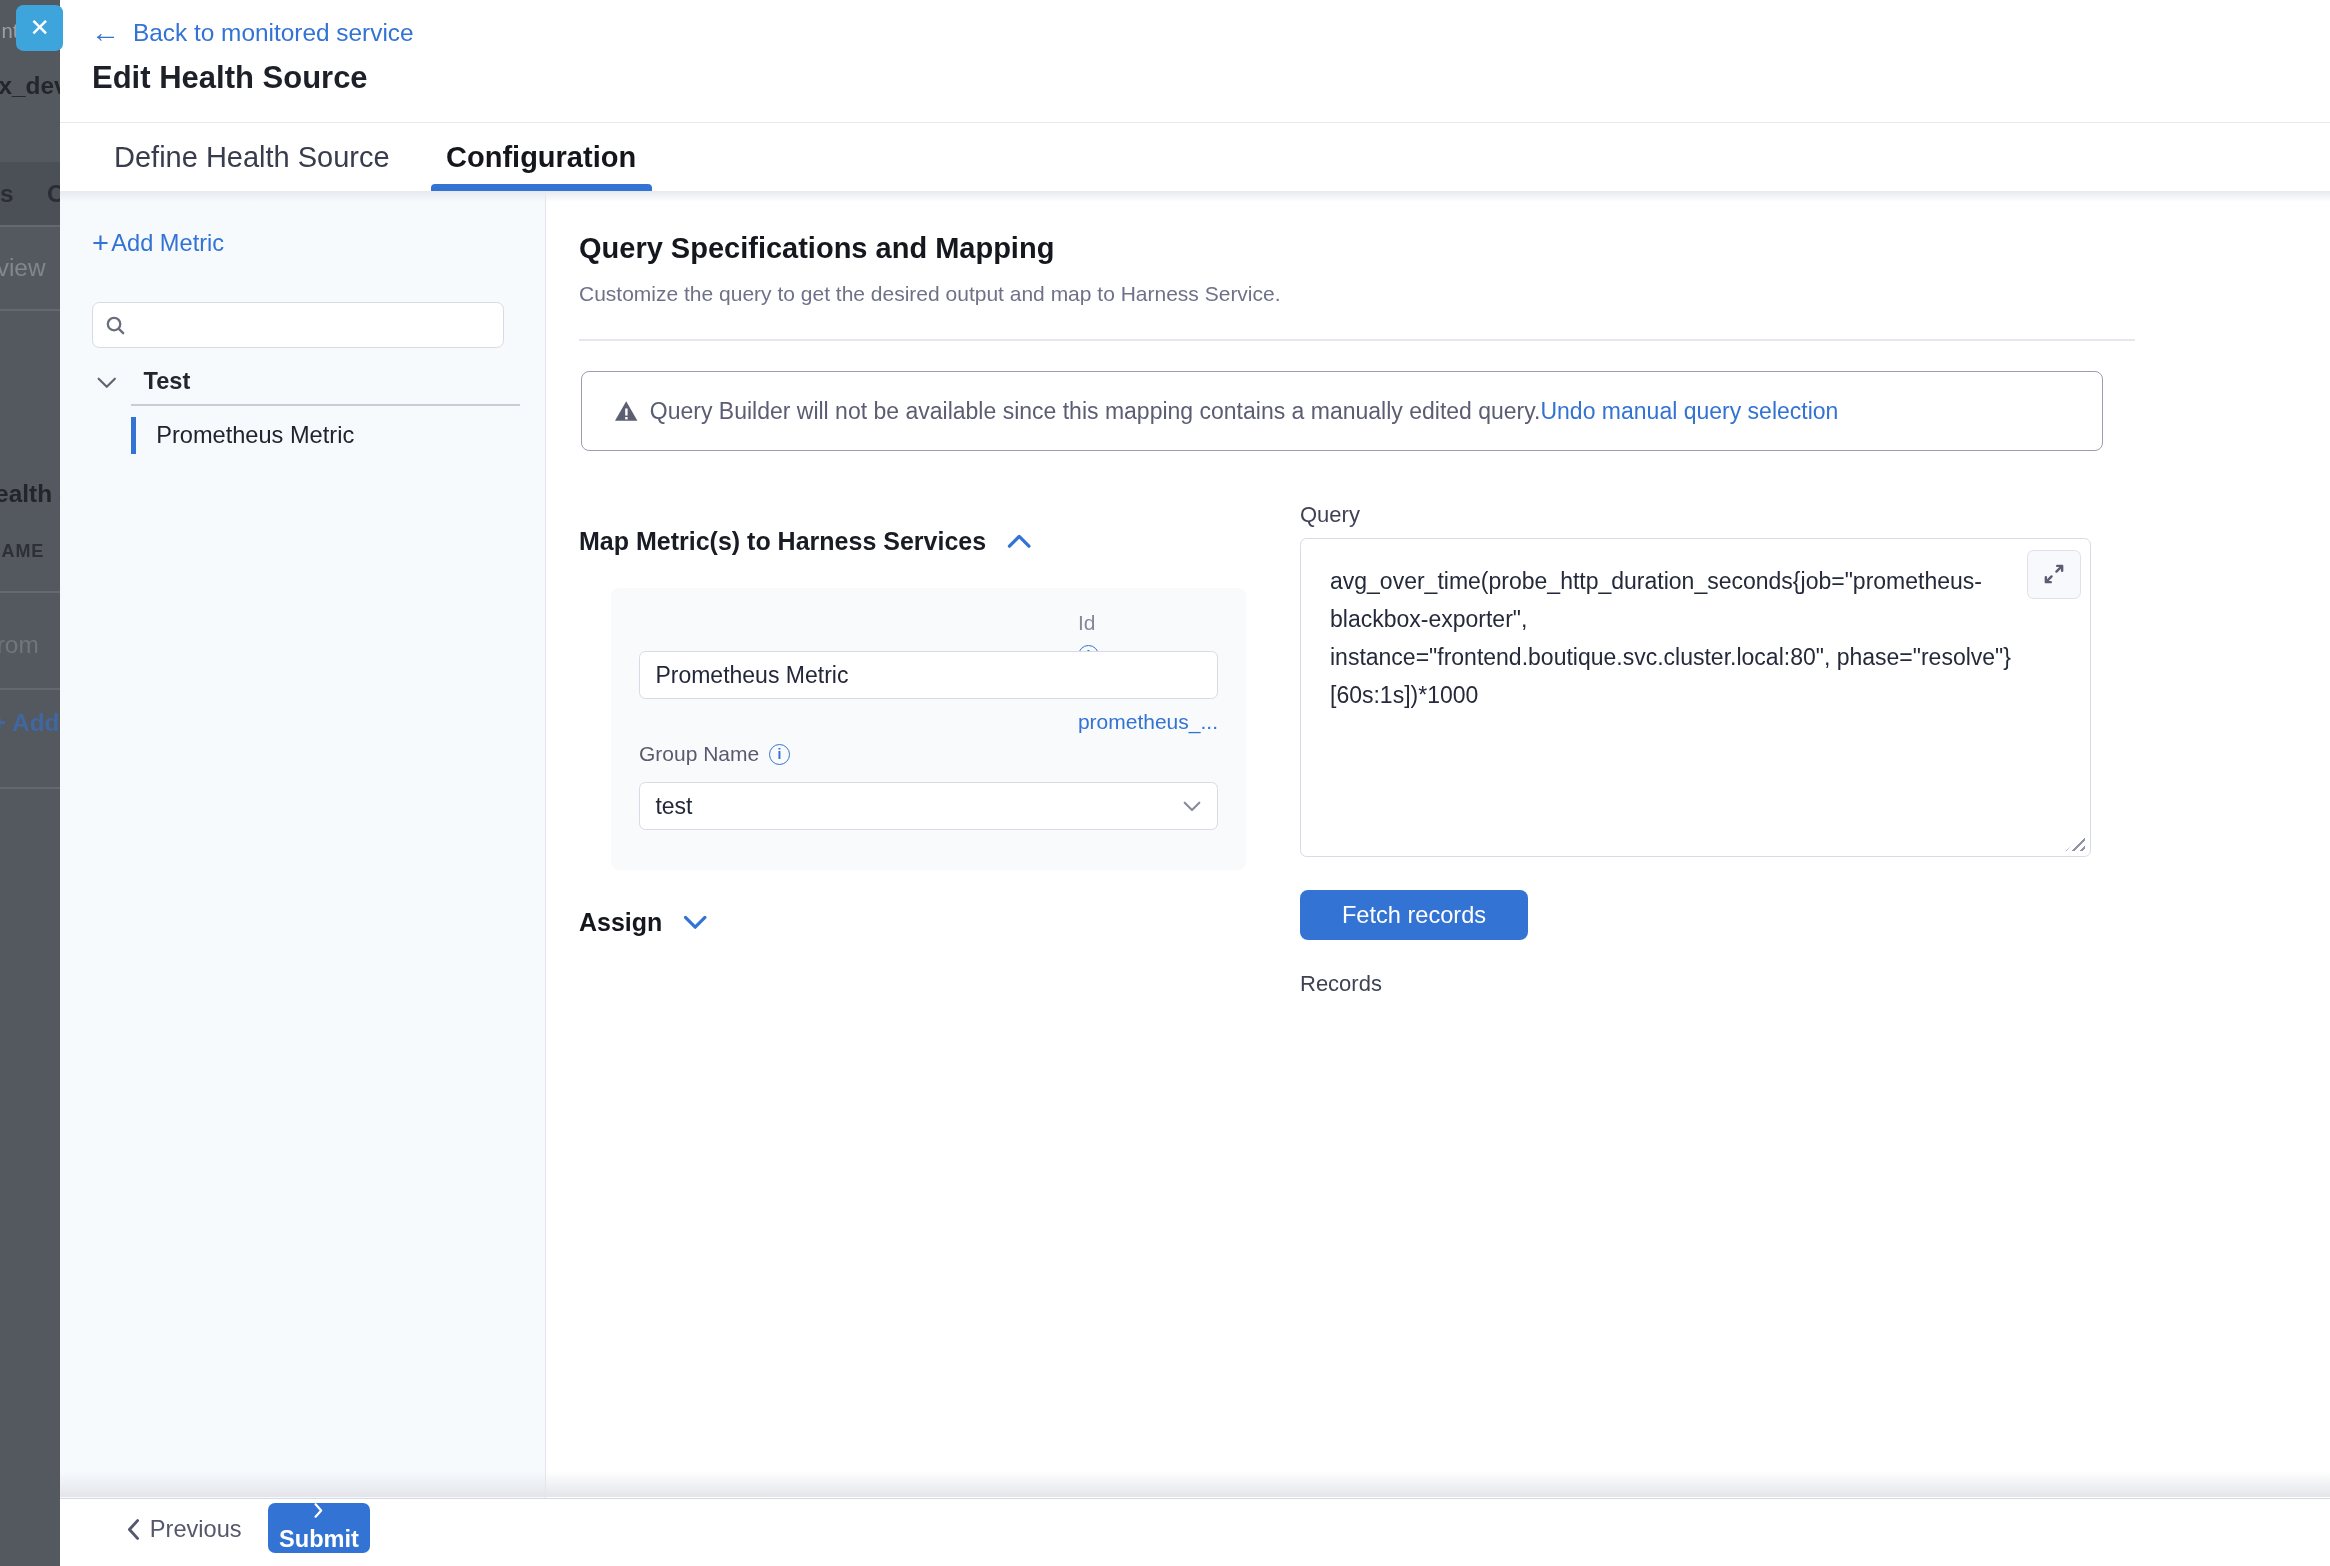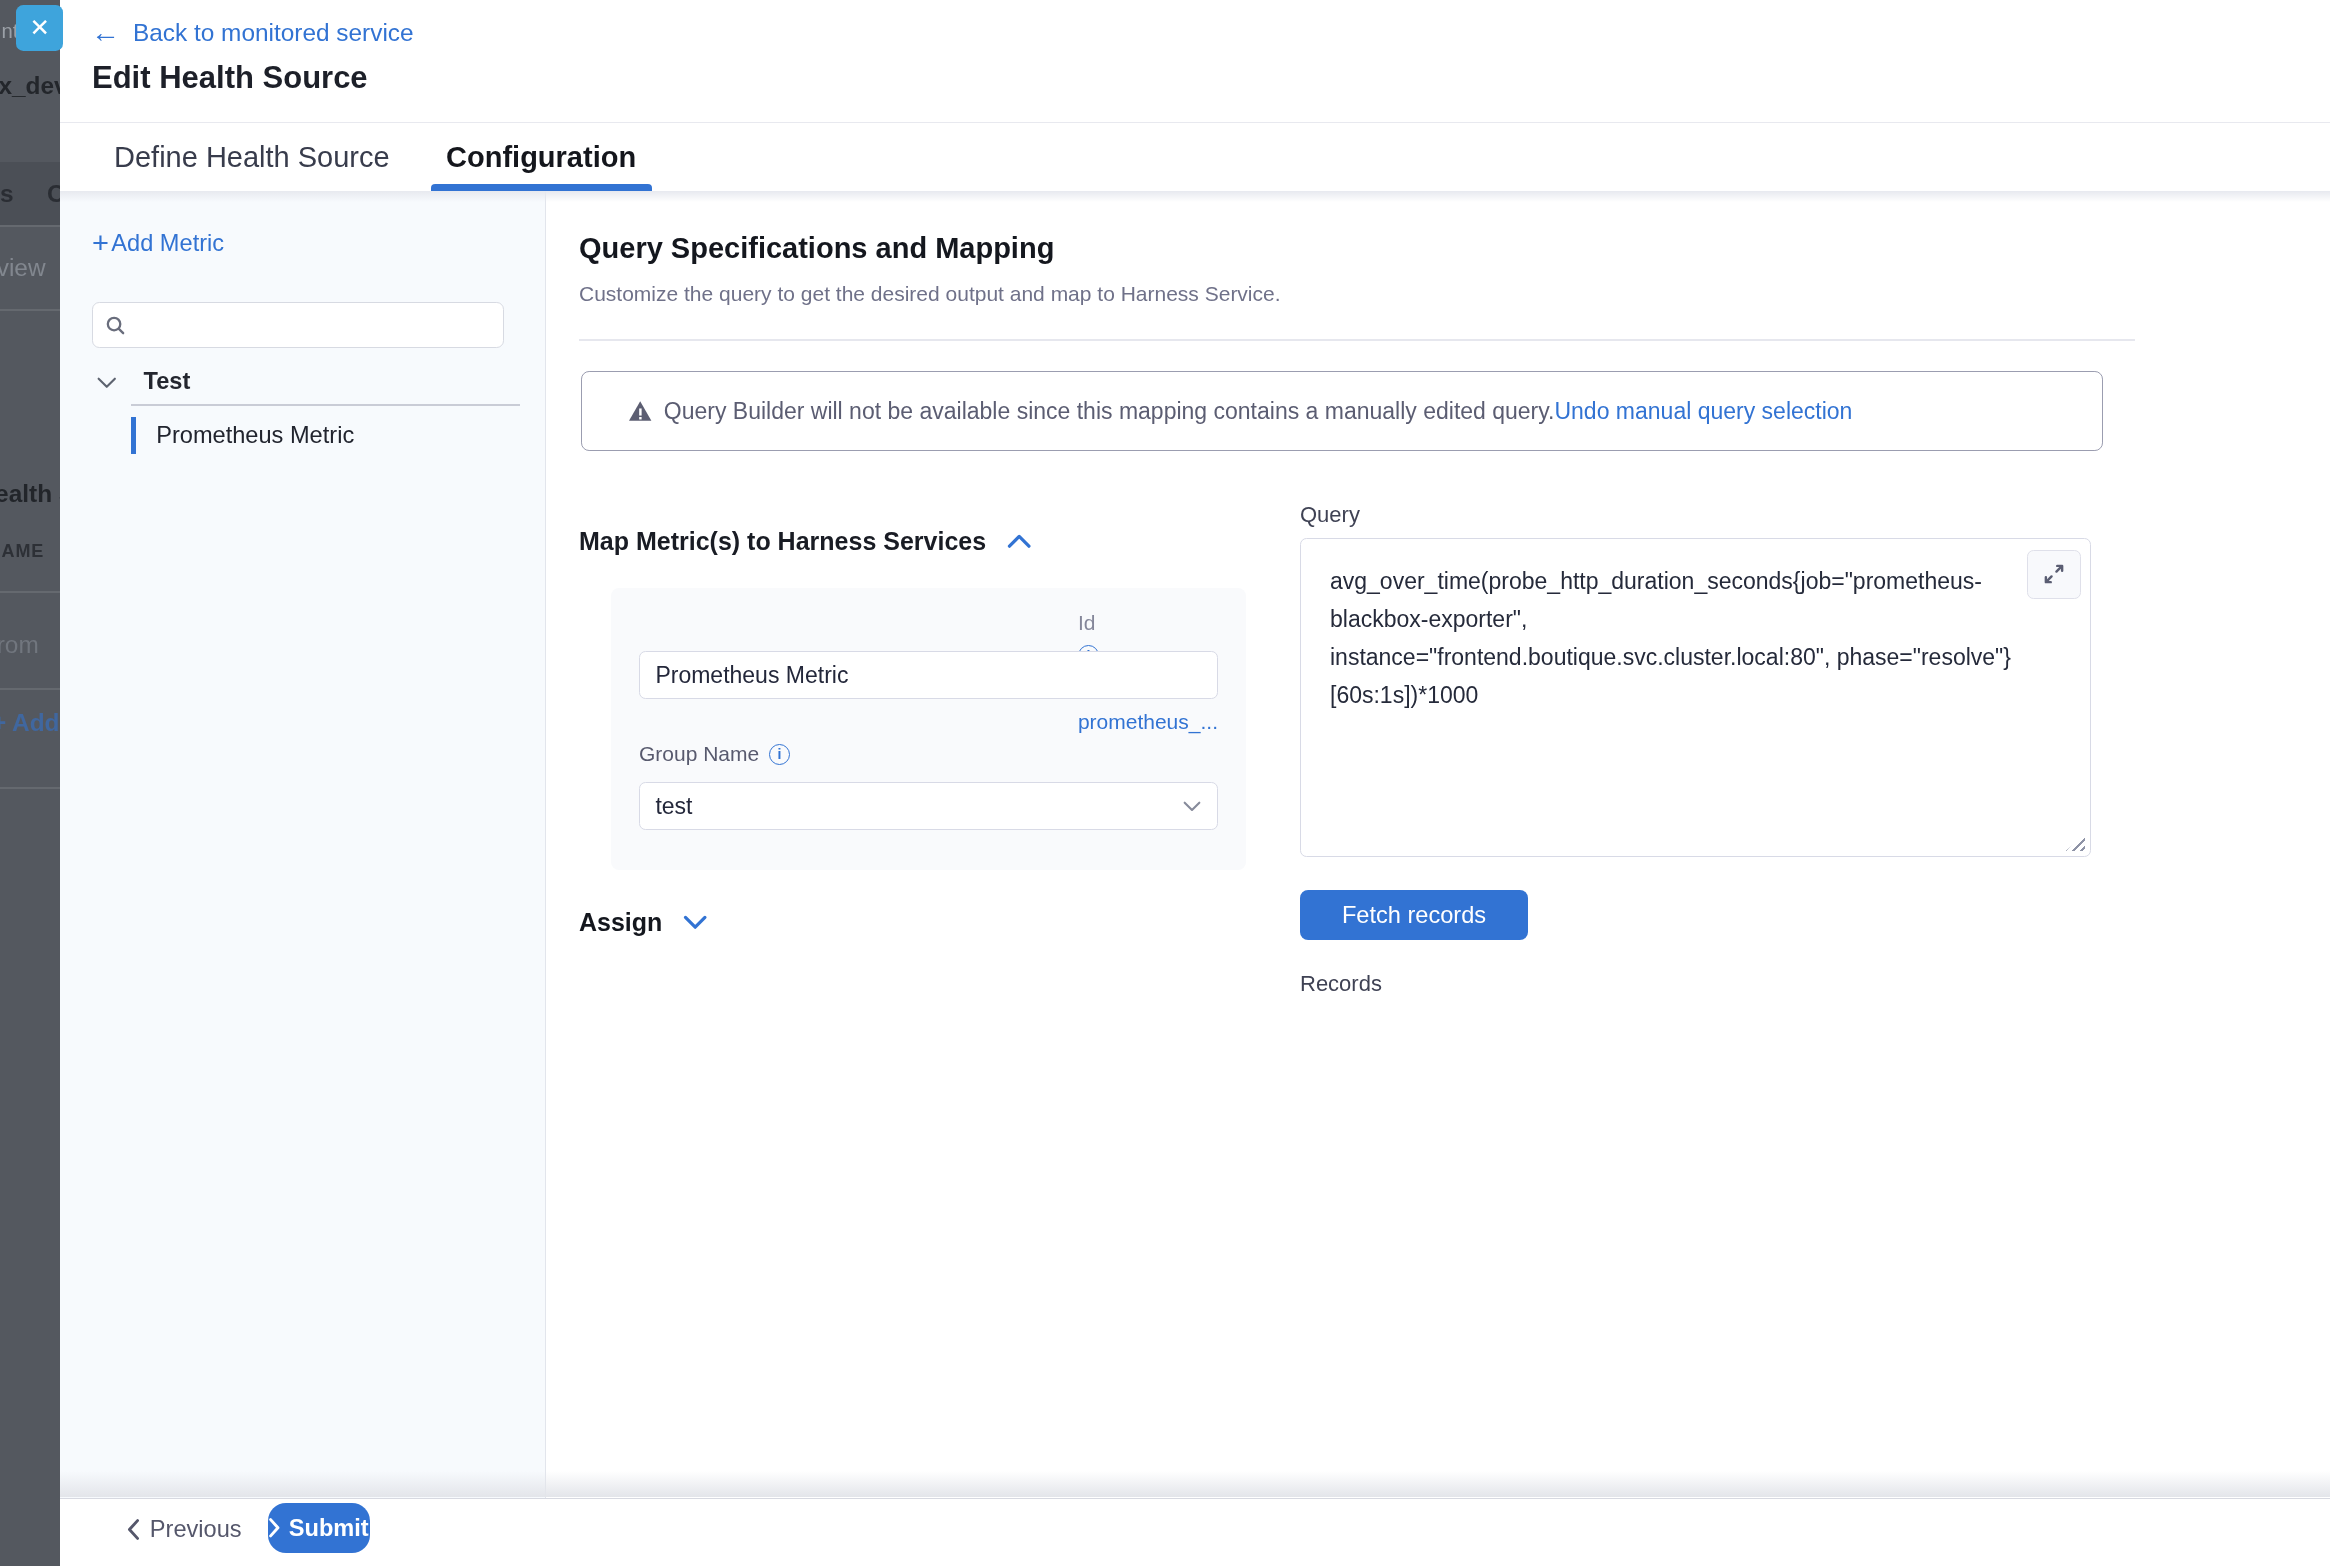--- a/index.html
+++ b/index.html
@@ -62,21 +62,21 @@
   .metric-bar { width:4.9px; height:37px; background:#3273d3; flex:none; }
   .metric-label { margin-left:20.3px; font-size:23.6px; color:#21242e; }
 
   
   .main { position:relative; flex:1; background:#fff; height:100%; overflow:hidden; }
   .qsm-heading { position:absolute; left:33px; top:41px; font-size:29px; font-weight:700; color:#14171e; }
   .qsm-sub { position:absolute; left:33px; top:91px; font-size:21px; color:#6f7189; }
   .qsm-divider { position:absolute; left:33px; top:148px; width:1556px; height:1.6px; background:#e6e7ee; }
 
   .warning-box { position:absolute; left:35px; top:180px; width:1522px; height:80px; border:1.6px solid #9b9db0; border-radius:8.1px;
-    background:#fff; display:flex; align-items:center; padding-left:46px; }
+    background:#fff; display:flex; align-items:center; padding-left:32px; }
   .warning-text { font-size:23px; color:#5b5d72; margin-left:11.4px; }
   .warning-link { font-size:23px; color:#3273d3; cursor:pointer; }
 
   .map-row { position:absolute; left:33px; top:336px; display:flex; align-items:center; gap:21px; }
   .map-title { font-size:25px; font-weight:700; color:#191c24; }
 
   .map-card { position:absolute; left:65px; top:397px; width:635px; height:282px; background:#f9fafc; border-radius:8.1px; padding:0 28px; }
   .label-row { position:absolute; left:28px; right:28px; top:23px; display:flex; align-items:center; justify-content:space-between; }
   .field-label { display:flex; align-items:center; gap:9.8px; font-size:21px; color:#585a6e; }
   .info-icon { width:21px; height:21px; border:1.6px solid #3273d3; border-radius:50%; color:#3273d3; font-size:14px; font-weight:700;
@@ -109,22 +109,22 @@
   .records-label { position:absolute; left:754px; top:780px; font-size:22px; color:#3f4254; }
   .records-box { position:absolute; left:754px; top:821px; width:791px; height:478px; background:#fff; border:1.6px solid #dcdde8; border-radius:8.1px; }
   .empty-state { position:absolute; left:102px; top:275px; display:flex; align-items:center; }
   .empty-text { margin-left:14.6px; font-size:23px; color:#666880; }
 
   
   .footer-shadow { position:absolute; left:0; bottom:70px; width:100%; height:26px;
     background:linear-gradient(rgba(227,229,234,0), #e3e5ea); pointer-events:none; }
   .drawer-footer { position:absolute; left:0; bottom:0; width:100%; height:69px; background:#fff; border-top:1.6px solid #d7d9e1; }
   .prev-btn { position:absolute; left:67px; top:17px; display:flex; align-items:center; gap:9.8px; font-size:23.6px; color:#55576b; cursor:pointer; }
-  .submit-btn { position:absolute; left:208px; top:4.1px; width:102px; height:50px; background:#3273d3; border:none; border-radius:18px;
-    display:flex; align-items:center; justify-content:center; gap:8.1px; color:#fff; font-size:23.6px; font-weight:700; font-family:inherit; cursor:pointer; }
+  .submit-btn { position:absolute; left:208px; top:4.1px; width:102px; height:50px; background:#3273d3; border:none; border-radius:7px;
+    display:flex; align-items:center; justify-content:center; gap:8.1px; color:#fff; font-size:23.6px; font-weight:700; font-family:inherit; cursor:pointer;flex-direction:column; }
 </style>
 </head>
 <body>
 
 <div id="stage">
 
   <div class="bg-strip">
     <div class="band"></div>
     <span class="frag frag-nt">nt</span>
     <span class="frag frag-xdev">x_dev</span>

